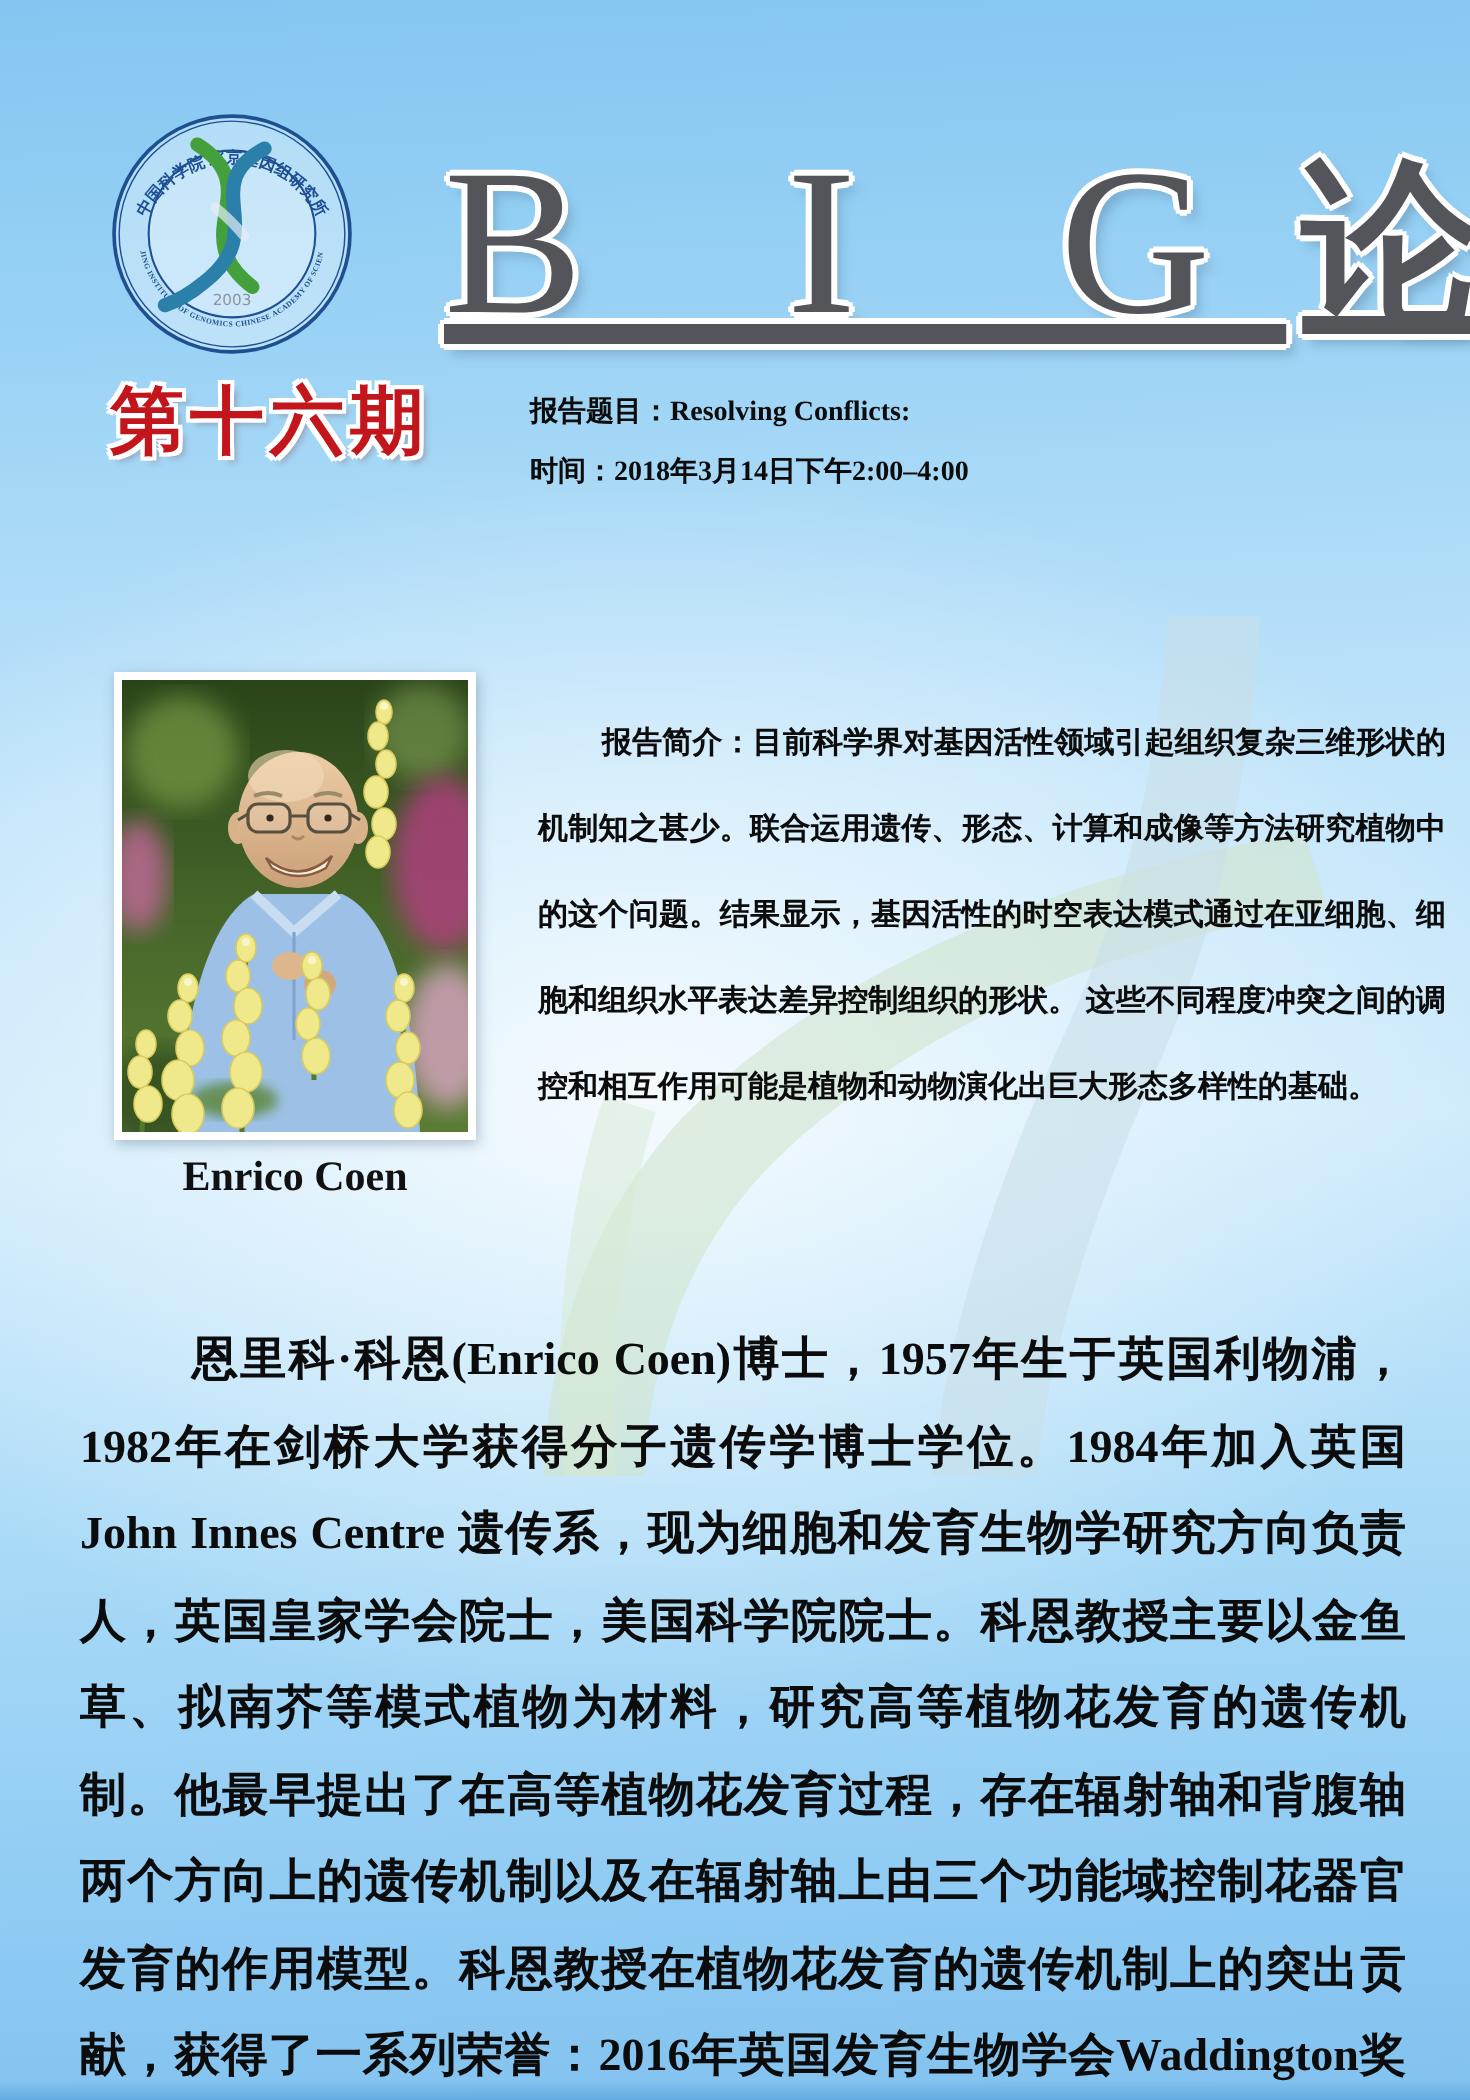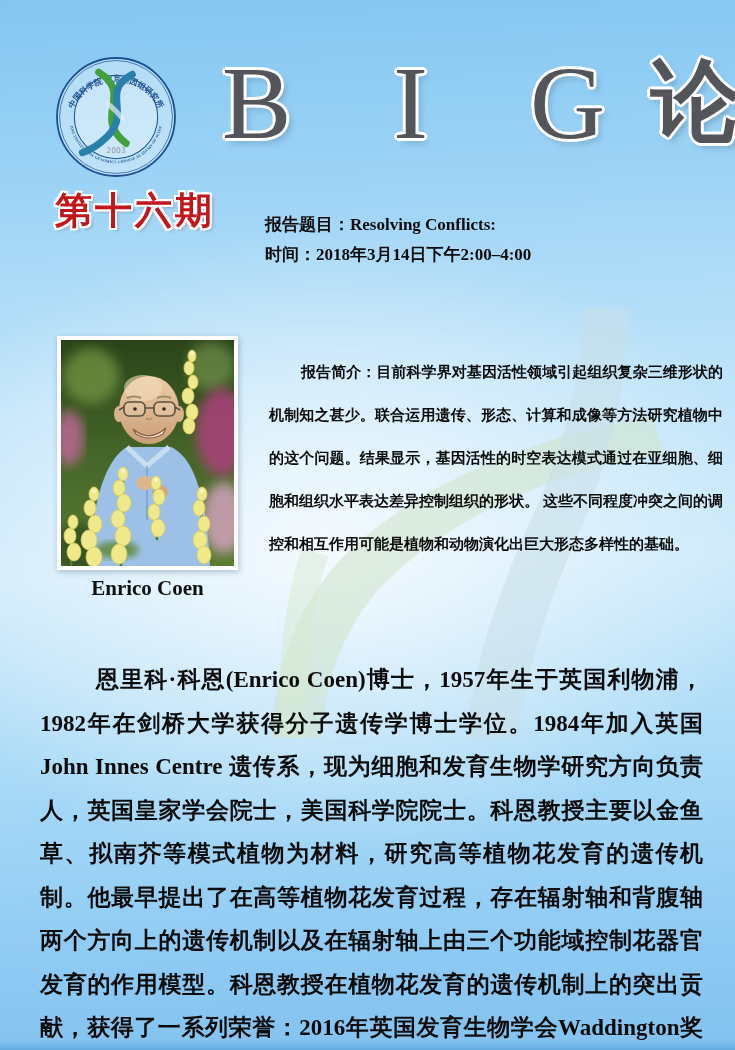--- a/index.html
+++ b/index.html
@@ -10,35 +10,36 @@
       radial-gradient(ellipse 85% 42% at 44% 52%, rgba(255,255,255,0.78), rgba(255,255,255,0) 72%),
       linear-gradient(178deg,#84c6f1 0%,#9ad2f5 16%,#c0e4fa 38%,#cdeafb 54%,#a9daf7 72%,#8ecaf3 90%,#82c2ef 100%);
   }
   .poster::after{
     content:""; position:absolute; left:0; bottom:0; width:100%; height:10px;
     background:linear-gradient(180deg, rgba(102,174,227,0), #64ace1);
   }
   .watermark{ position:absolute; left:212px; top:308px; width:528px; height:430px; z-index:0; }
   .logo{ position:absolute; left:55px; top:56px; width:122px; height:122px; z-index:2; }
   .title{
-    position:absolute; left:222px; top:42px; width:500px; height:120px; z-index:2;
-    display:flex; align-items:center; color:#54555a; white-space:nowrap;
+    position:absolute; left:222px; top:62px; width:500px; height:120px; z-index:2;
+    display:flex; color:#54555a; white-space:nowrap;
     text-shadow:-2px -2px 0 #fff,2px -2px 0 #fff,-2px 2px 0 #fff,2px 2px 0 #fff,
                 -3px 0 0 #fff,3px 0 0 #fff,0 -3px 0 #fff,0 3px 0 #fff,4px 5px 6px rgba(70,100,130,.35);
+    text-decoration:underline;
   }
   .t-latin{ font-family:"Liberation Serif","DejaVu Serif",serif; font-size:104px; letter-spacing:38px; }
   .t-cjk{ font-family:"DejaVu Sans","Liberation Sans",sans-serif; font-weight:bold; font-size:90px; letter-spacing:22px; margin-left:8px; }
   .issue{
     position:absolute; left:55px; top:186px; z-index:2;
     font-size:37px; font-weight:bold; color:#c3161c; letter-spacing:3px;
     text-shadow:-2px -2px 0 #fff,2px -2px 0 #fff,-2px 2px 0 #fff,2px 2px 0 #fff,
                 -2px 0 0 #fff,2px 0 0 #fff,0 -2px 0 #fff,0 2px 0 #fff,3px 3px 3px rgba(120,40,40,.3);
   }
-  .info{ position:absolute; left:265px; top:210px; width:460px; z-index:2;
-         font-size:17px; font-weight:bold; color:#0c0c0c; line-height:29.8px; }
+  .info{ position:absolute; left:265px; top:192px; width:460px; z-index:2;
+         font-size:14px; font-weight:bold; color:#0c0c0c; line-height:29.8px; }
   .irow.indent2{ padding-left:97px; }
   .abstract{
     position:absolute; left:269px; top:351px; width:454px; margin:0; z-index:2;
     font-size:15px; font-weight:bold; color:#0c0c0c; line-height:43px;
     text-align:justify; text-indent:32px;
   }
   .bio{
     position:absolute; left:40px; top:658px; width:663px; margin:0; z-index:2;
     font-size:23px; font-weight:bold; color:#0c0c0c; line-height:43.5px;
     text-align:justify; text-indent:56px;

